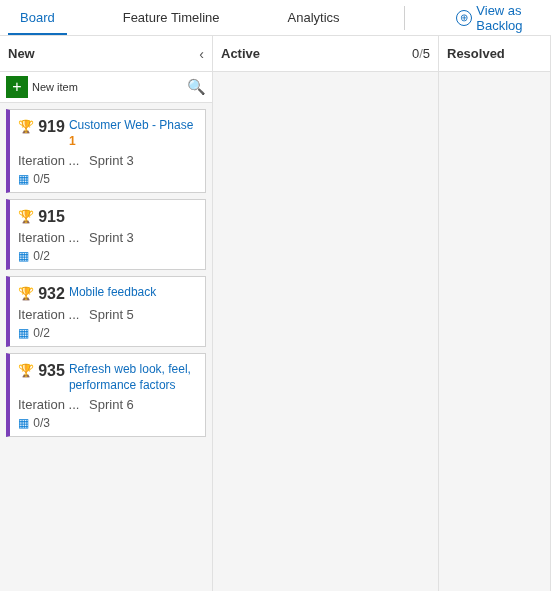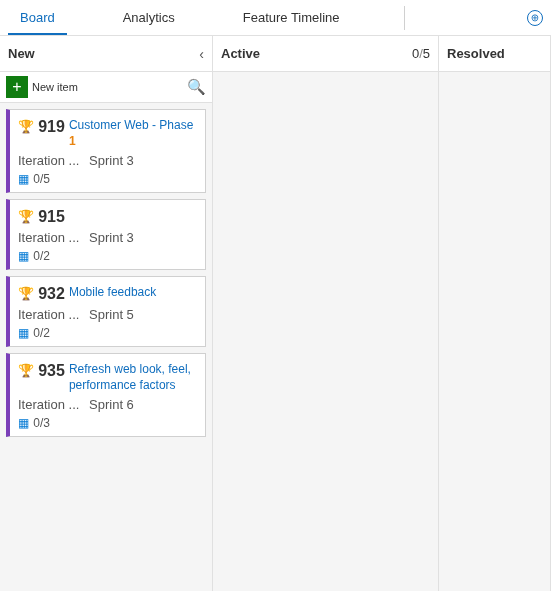--- a/index.html
+++ b/index.html
@@ -207,25 +207,26 @@
     .task-count {
       font-size: 12px;
       color: #555;
     }
   </style>
 </head>
 <body>
 
 <div class="top-nav">
   <div class="nav-tab active">Board</div>
+  <div class="nav-tab">Feature Timeline</div>
   <div class="nav-tab">Analytics</div>
-  <div class="nav-tab">Feature Timeline</div>
   <div class="nav-divider"></div>
   <div class="view-as-backlog">
     <div class="circle-icon">⊕</div>
+    <span>View as Backlog</span>
   </div>
 </div>
 
 <div class="board-area">
 
   <div class="column column-new">
     <div class="column-header">
       <span class="column-title">New</span>
       <span class="collapse-icon">‹</span>
     </div>

